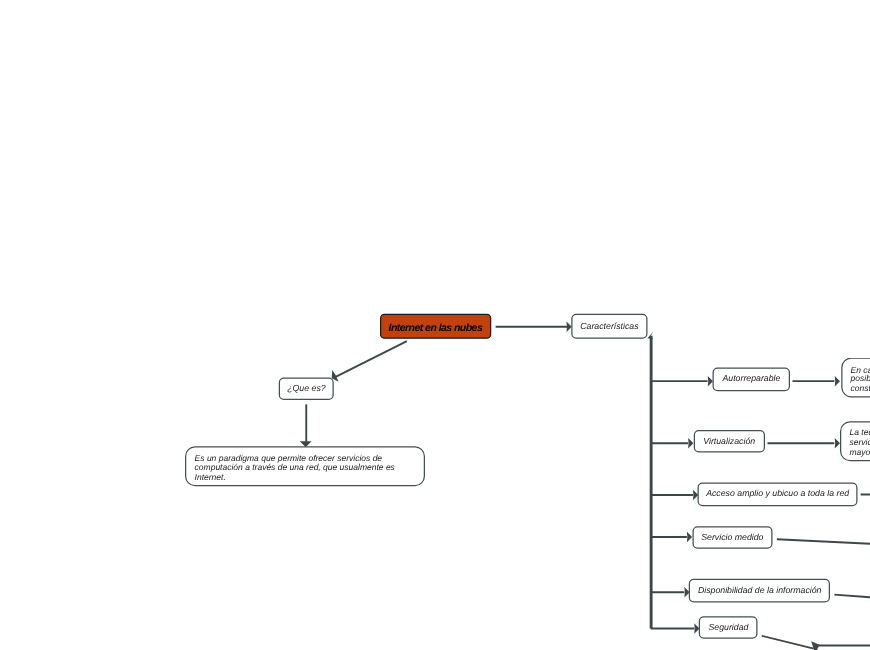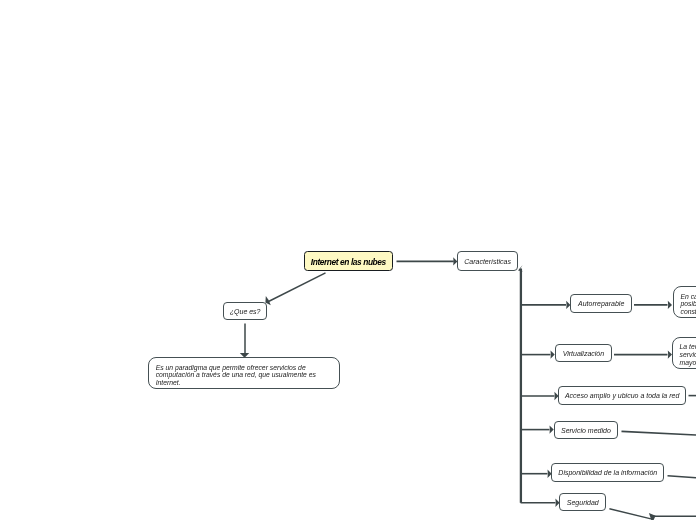--- a/index.html
+++ b/index.html
@@ -2,21 +2,21 @@
 <html><head>
 <meta charset="utf-8">
 <style>
   html,body{margin:0;padding:0;background:#ffffff;}
   body{width:696px;height:520px;overflow:hidden;font-family:"Liberation Sans",sans-serif;}
   #canvas{position:relative;width:696px;height:520px;background:#fff;will-change:transform;}
   svg#diagram{position:absolute;left:0;top:0;width:696px;height:520px;}
   .nbox{position:absolute;box-sizing:border-box;border:1.2px solid #455053;border-radius:4px;background:#fff;
         display:flex;align-items:center;justify-content:center;
         font-style:italic;color:#1a1a1a;text-align:center;line-height:1.26;}
-  .nbox.root{background:#fef9c3;border:1.6px solid #181d20;font-weight:bold;color:#000;border-radius:3.5px;}
+  .nbox.root{background:#c2410c;border:1.6px solid #181d20;font-weight:bold;color:#000;border-radius:3.5px;}
   .nbox > span{position:relative;top:1.3px;}
   .nbox.para > span{top:0;}
   .nbox.para{justify-content:flex-start;text-align:left;align-items:flex-start;border-radius:7px;}
 </style>
 </head>
 <body>
 
 <div id="canvas">
   <svg id="diagram" viewBox="0 0 696 520">
     <g fill="none" stroke="#3d4749" stroke-width="1.6" stroke-linecap="butt">

